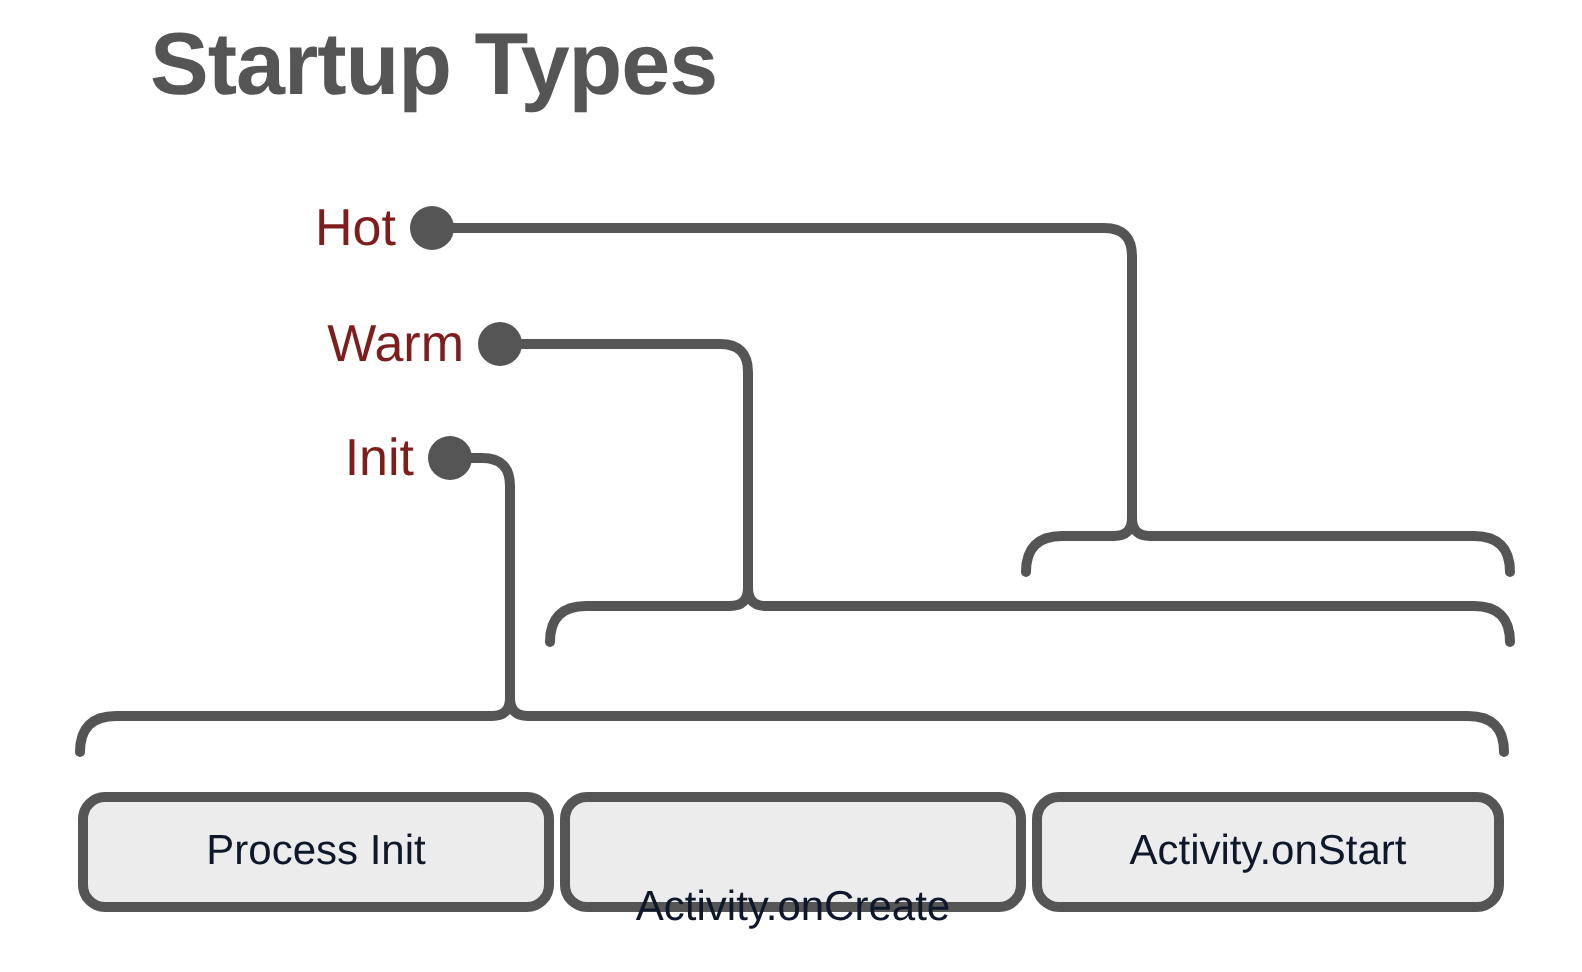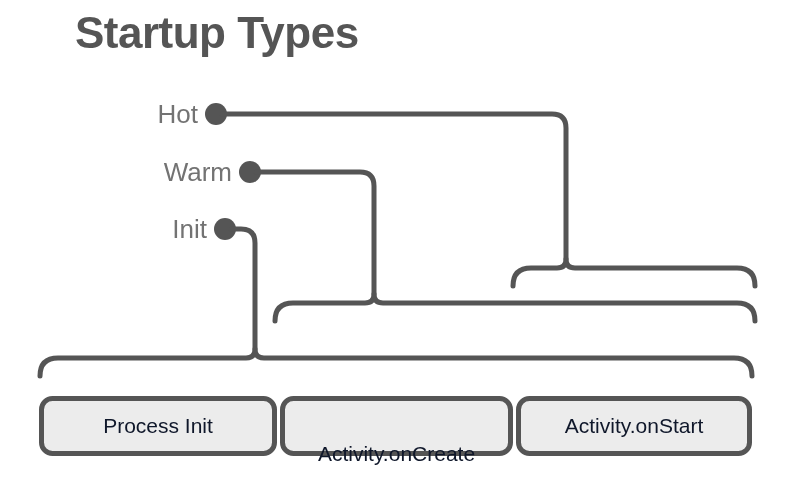--- a/index.html
+++ b/index.html
@@ -26,21 +26,21 @@
   svg.diagram{
     position:absolute;
     left:0; top:0;
     width:791px; height:486px;
     overflow:visible;
   }
 
   .rowlabel{
     position:absolute;
     font-size:26px;
-    color:#737373;
+    color:#7f1d1d;
     white-space:nowrap;
     text-align:right;
     transform:translateY(-50%);
   }
 
   .boxlabel{
     position:absolute;
     font-size:21px;
     color:#0f172a;
     white-space:nowrap;

